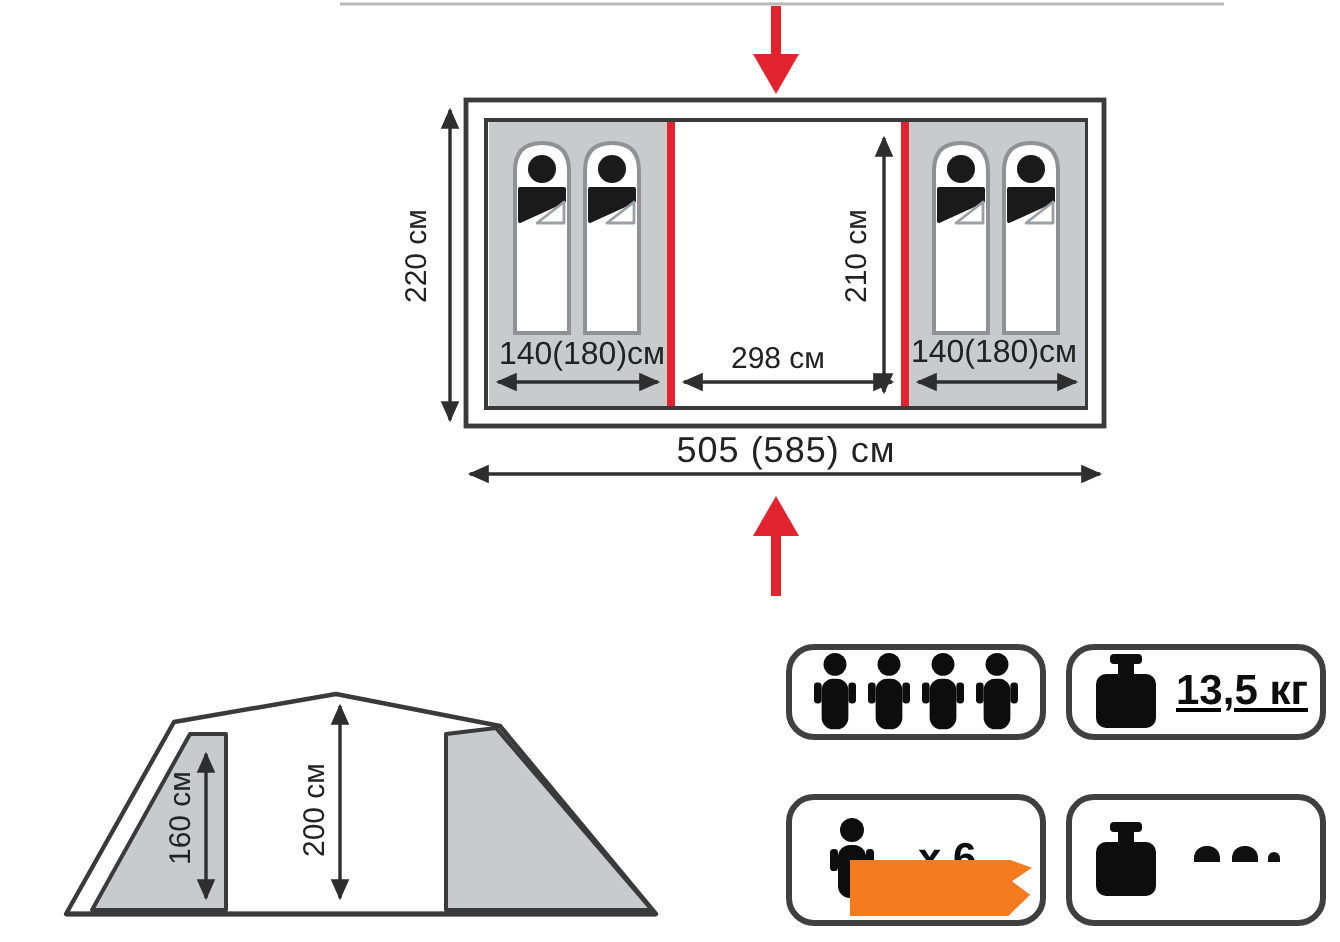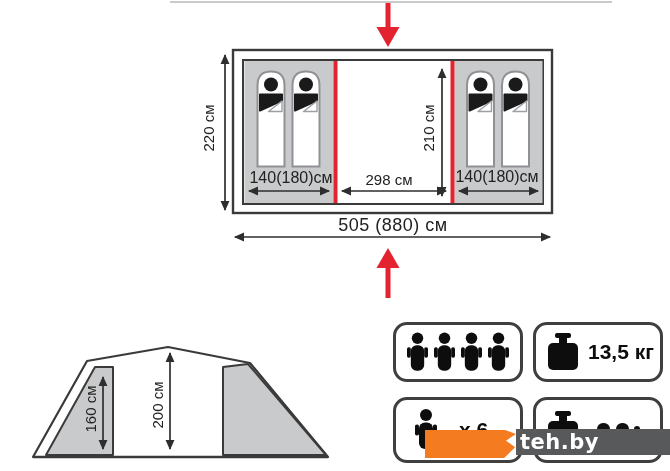--- a/index.html
+++ b/index.html
@@ -14,21 +14,21 @@
   }
   .rot { transform:rotate(-90deg); }
   .f13 { font-size:16px; }
   .f15 { font-size:15px; }
   .f18 { font-size:18px; letter-spacing:0.5px; }
   .badge {
     position:absolute; width:130px; box-sizing:border-box; background:#ffffff;
     border:3px solid #3f3f3f; border-radius:14px; display:flex; align-items:center;
     z-index:1;
   }
-  .badge-row1 { height:60px; }
+  .badge-row1 { height:48px;text-decoration:underline; }
   .badge-row2 { height:66px; }
   .badge-label { font-size:21px; font-weight:bold; color:#0d0d0d; }
   .people-row { width:100%; display:flex; justify-content:center; gap:6px; }
   .digit-top {
     position:absolute; background:#111111; border-radius:6px 6px 0 0; z-index:3;
   }
   .wm-orange {
     position:absolute; left:425px; top:430px; width:91px; height:28px; background:#f47b20; z-index:10;
     clip-path:polygon(0 0, 88% 0, 100% 14%, 89% 38%, 99% 62%, 87% 100%, 0 100%);
   }
@@ -103,21 +103,21 @@
         <line x1="170" y1="353" x2="170" y2="449" marker-start="url(#ah)" marker-end="url(#ah)"></line>
       </g>
     </g>
   </svg>
 
   <div class="lbl rot f15" style="left:176px; top:119px; width:64px; height:18px;">220 см</div>
   <div class="lbl rot f15" style="left:396px; top:119px; width:64px; height:18px;">210 см</div>
   <div class="lbl f15" style="left:344px; top:171px; width:90px; height:17px;">298 см</div>
   <div class="lbl f13" style="left:246px; top:170px; width:90px; height:16px;">140(180)см</div>
   <div class="lbl f13" style="left:452px; top:169px; width:90px; height:16px;">140(180)см</div>
-  <div class="lbl f18" style="left:318px; top:215px; width:150px; height:19px;">505 (880) см</div>
+  <div class="lbl f18" style="left:318px; top:215px; width:150px; height:19px;">505 (585) см</div>
   <div class="lbl rot f15" style="left:58px; top:400px; width:64px; height:18px;">160 см</div>
   <div class="lbl rot f15" style="left:125px; top:396px; width:64px; height:18px;">200 см</div>
 
   <div class="badge badge-row1" style="left:393px; top:322px;">
     <div class="people-row">
       <svg width="21" height="41" viewBox="0 0 22 42">
         <circle cx="11" cy="6" r="6" fill="#0d0d0d"></circle>
         <rect x="4" y="13.5" width="14" height="26.5" rx="6" fill="#0d0d0d"></rect>
         <rect x="0" y="15.5" width="4" height="11" rx="1.8" fill="#0d0d0d"></rect>
         <rect x="18" y="15.5" width="4" height="11" rx="1.8" fill="#0d0d0d"></rect>
@@ -168,17 +168,14 @@
       <rect x="13" y="4" width="8" height="7" fill="#0d0d0d"></rect>
       <rect x="2" y="10" width="30" height="27" rx="5" fill="#0d0d0d"></rect>
     </svg>
   </div>
 
   <div class="digit-top" style="left:597px; top:423px; width:13px; height:8px;"></div>
   <div class="digit-top" style="left:616px; top:423px; width:13px; height:8px;"></div>
   <div class="digit-top" style="left:634px; top:426px; width:6px; height:5px;"></div>
 
   <div class="wm-orange"></div>
-  <div class="wm-gray">
-    <span class="wm-text">teh.by</span>
-  </div>
 
 </div>
 
 </body></html>

